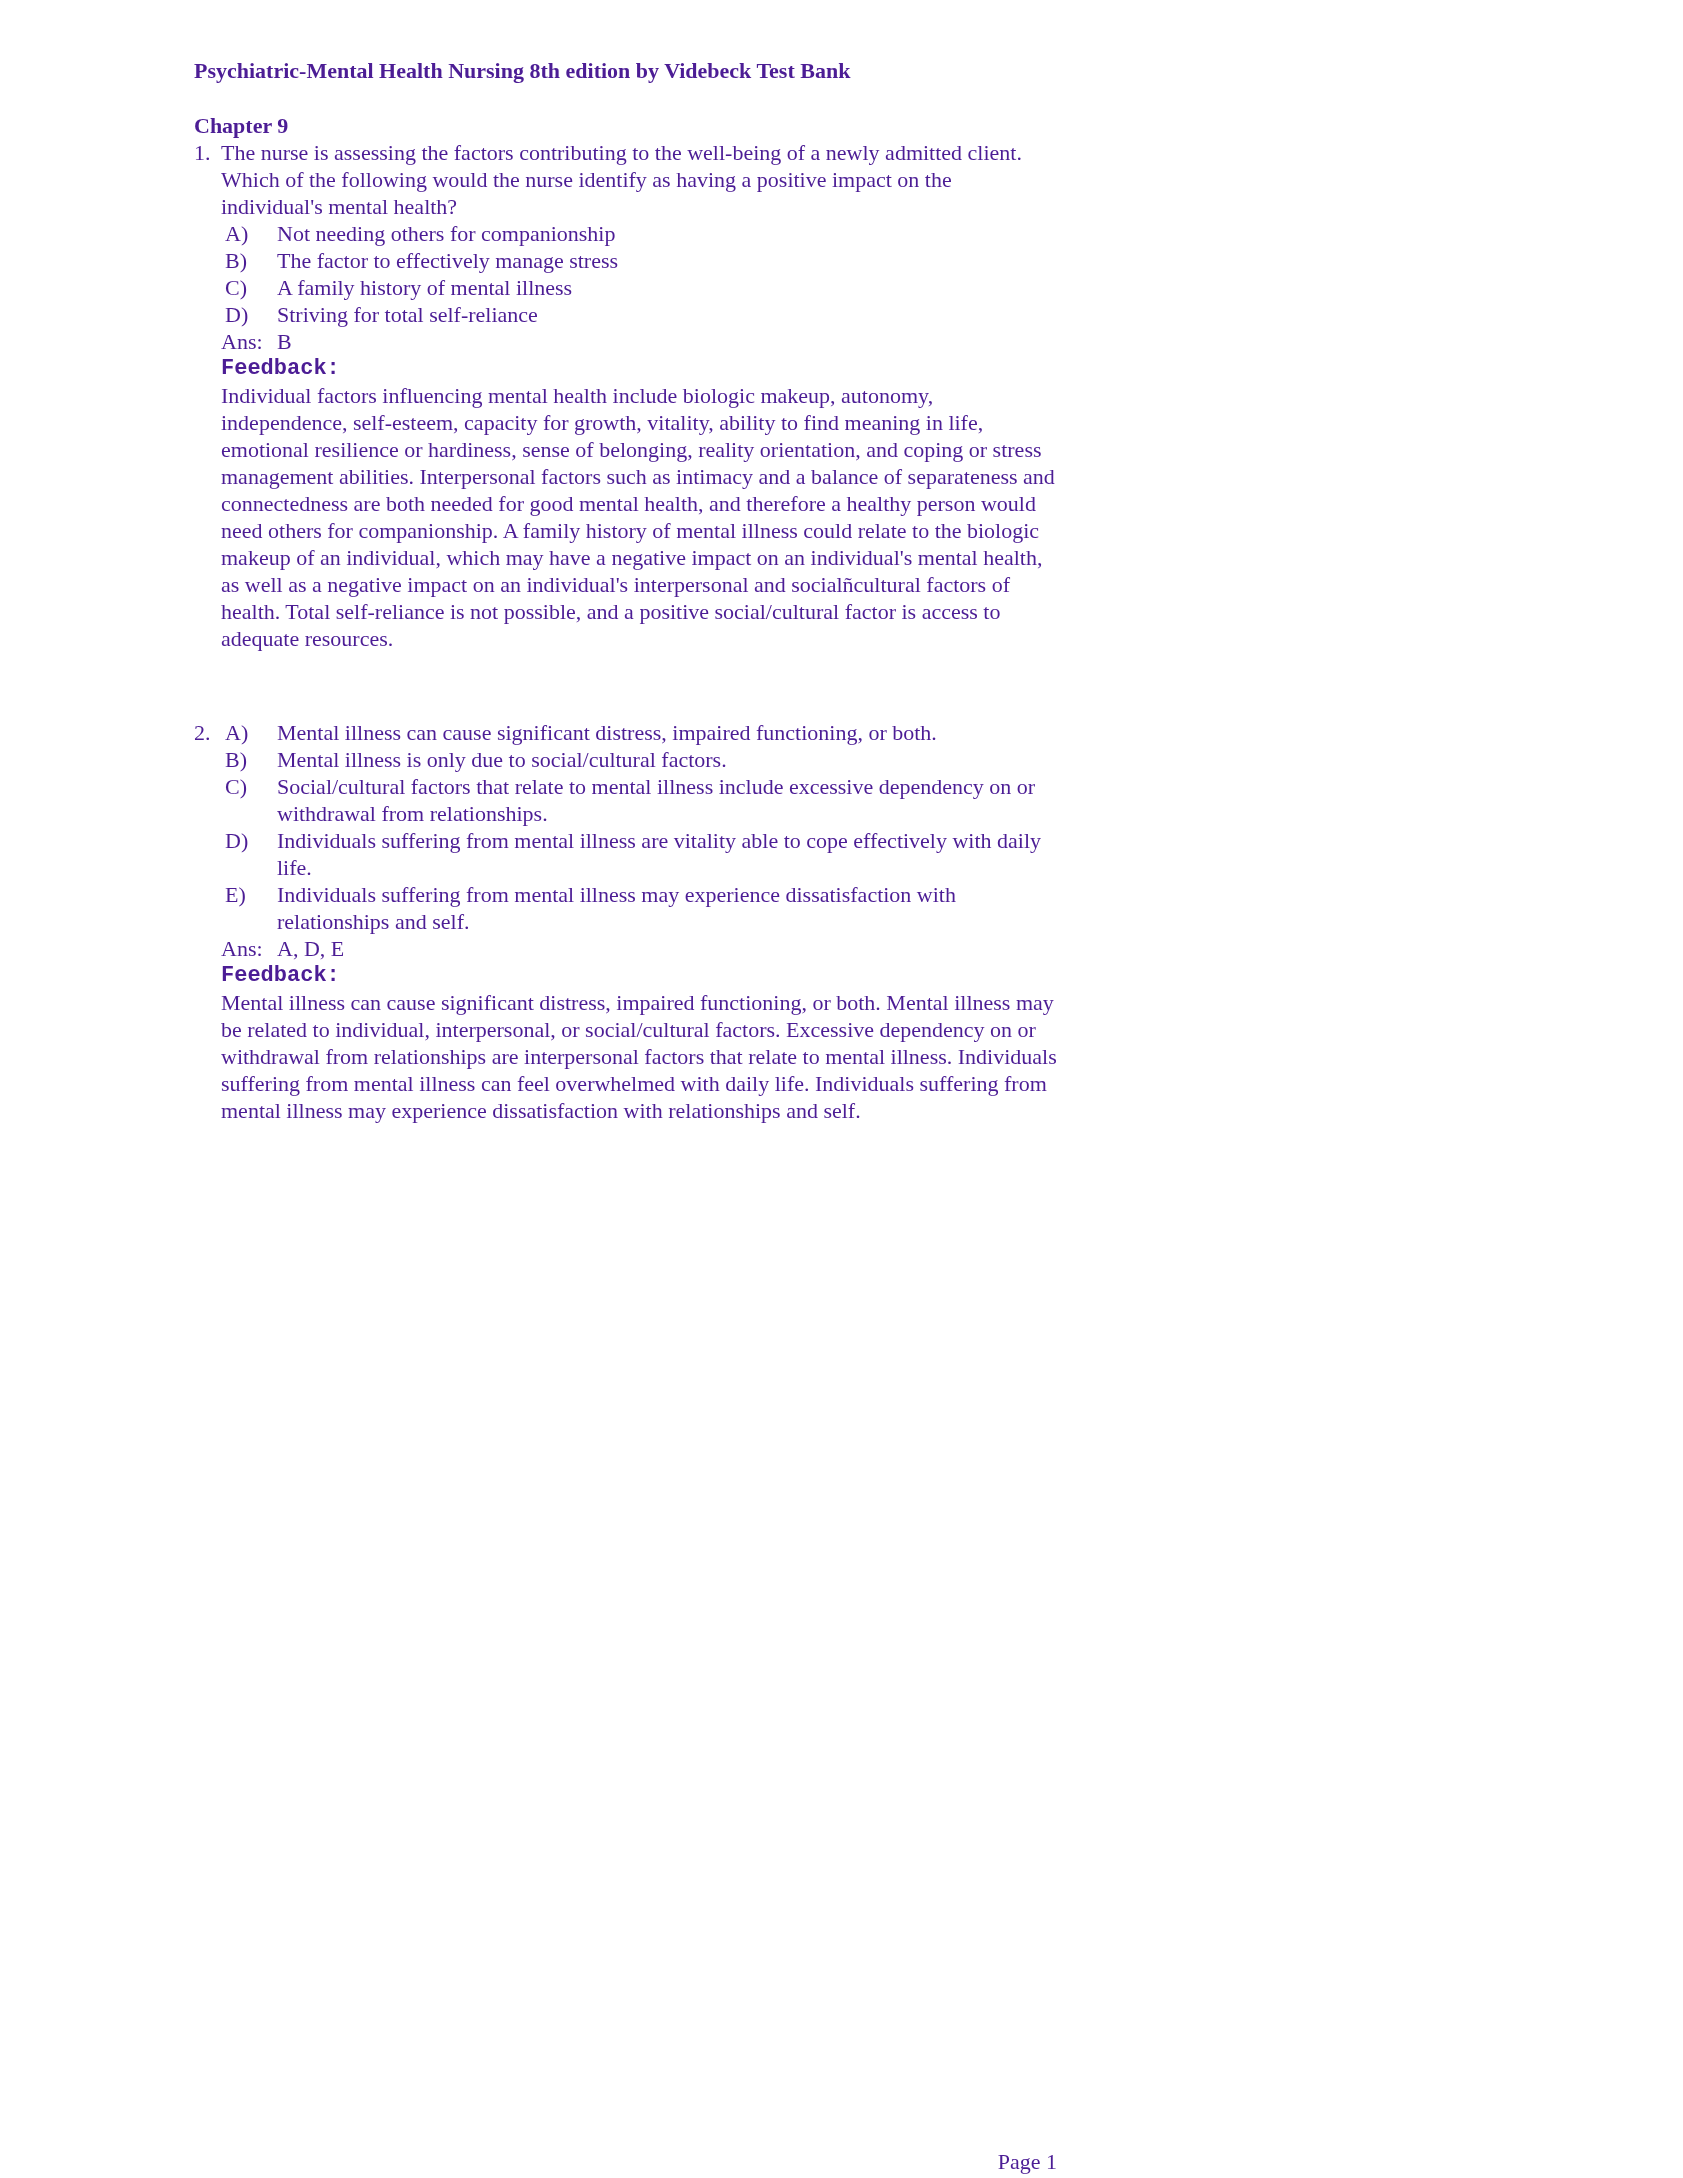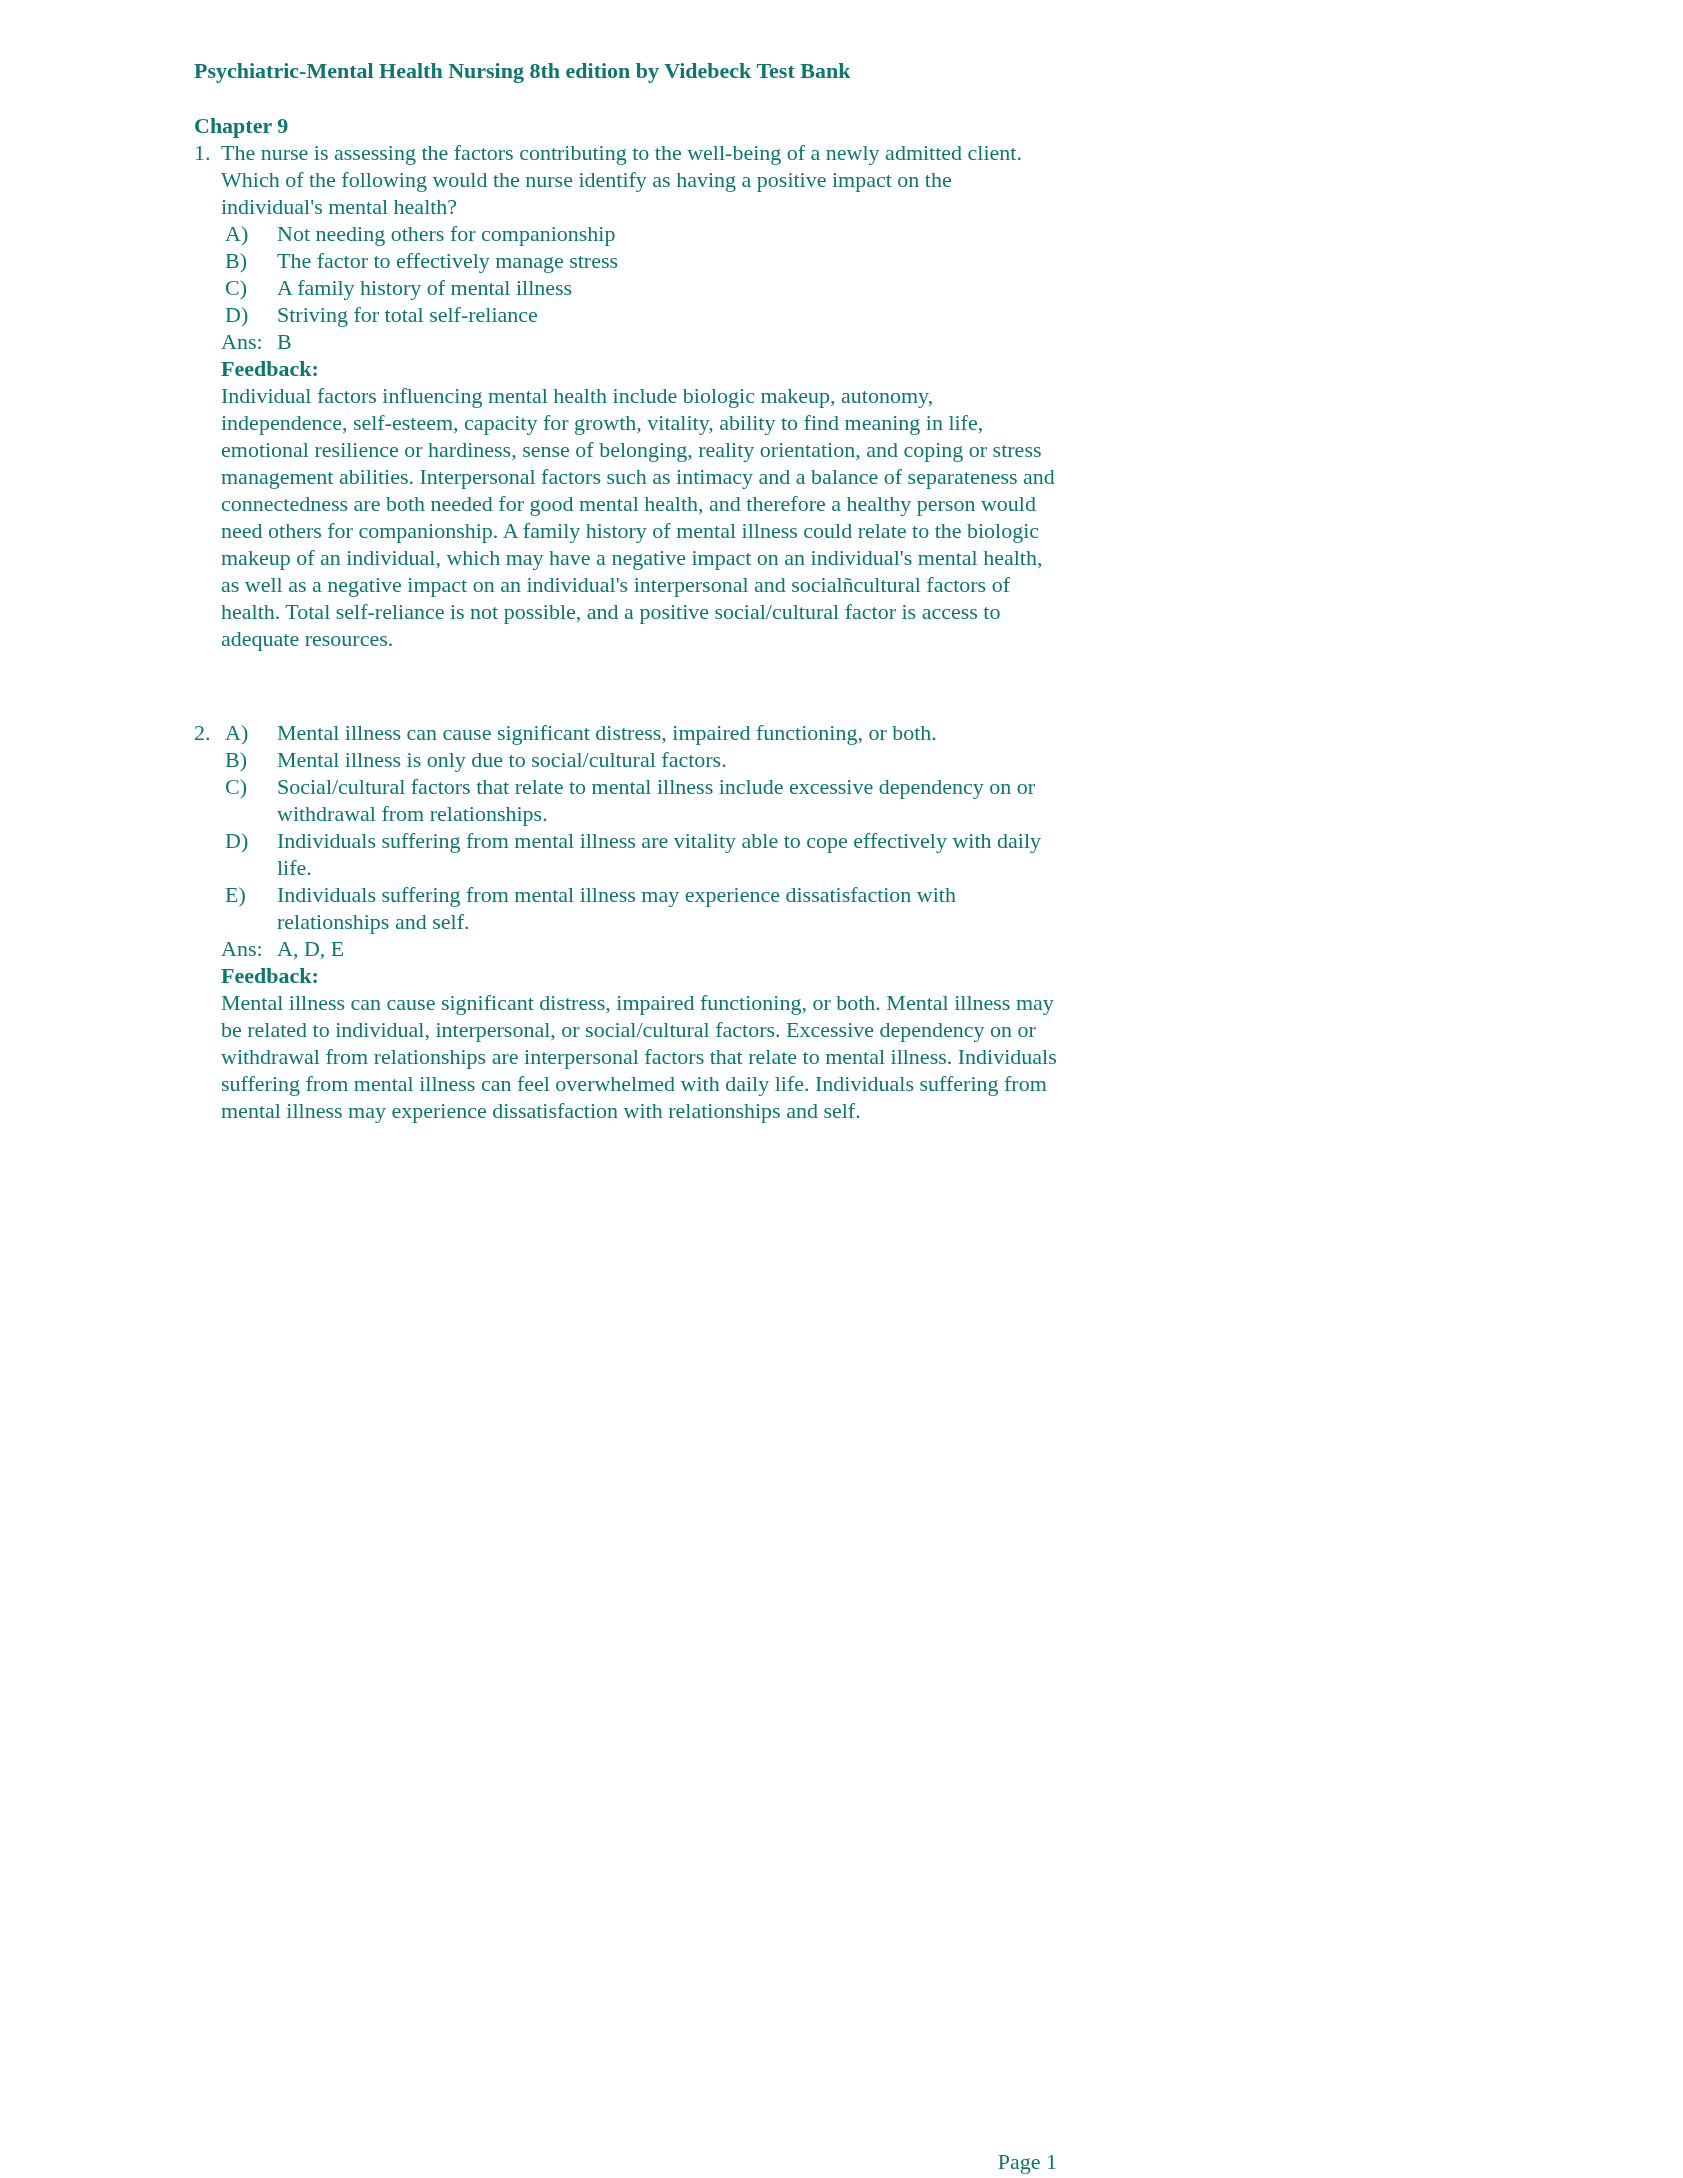--- a/index.html
+++ b/index.html
@@ -2,21 +2,21 @@
 <html><head>
 <meta charset="utf-8">
 <style>
   * { box-sizing: border-box; }
   html, body { margin: 0; padding: 0; background: #ffffff; }
   .page {
     position: relative;
     width: 1683px;
     height: 2178px;
     background: #ffffff;
-    color: #0f766e;
+    color: #4c1d95;
     font-family: "Liberation Serif", "DejaVu Serif", serif;
     font-size: 22px;
     line-height: 27px;
     overflow: hidden;
   }
   .content {
     position: absolute;
     left: 194px;
     top: 57px;
     width: 863px;
@@ -57,20 +57,21 @@
   }
   .ans-row {
     display: flex;
   }
   .ans-label {
     width: 56px;
     flex: none;
   }
   .feedback-label {
     font-weight: bold;
+    font-family: Liberation Mono, monospace;
   }
   .feedback-text {
     margin: 0;
   }
   .footer {
     position: absolute;
     left: 194px;
     top: 2148px;
     width: 863px;
     text-align: right;

